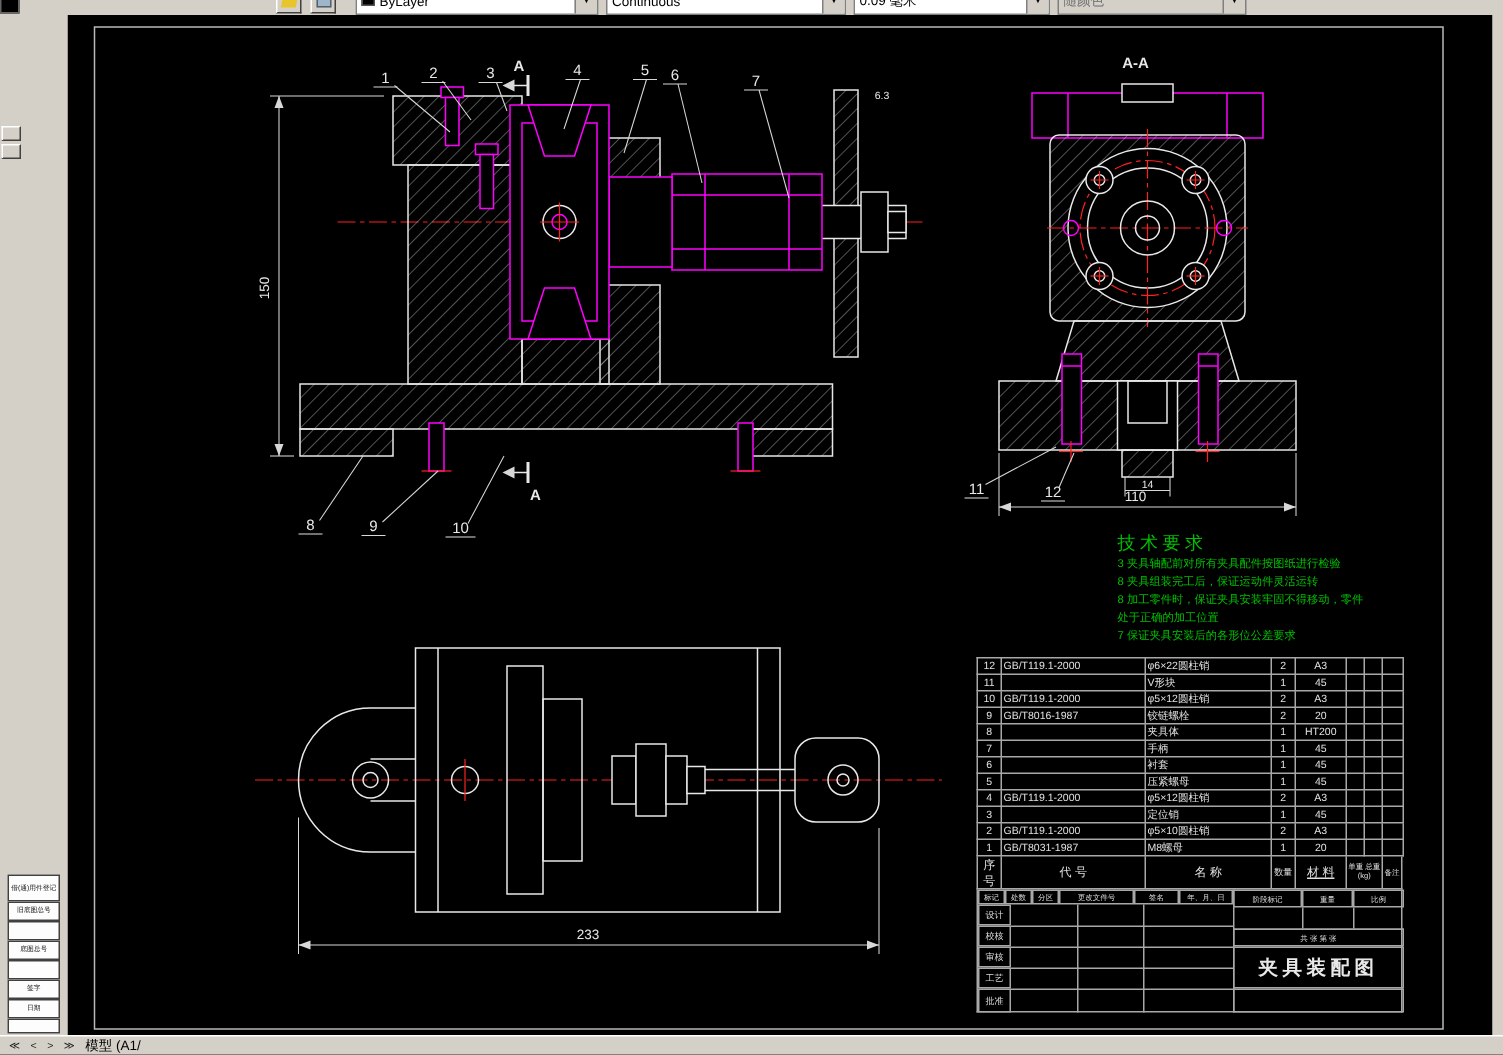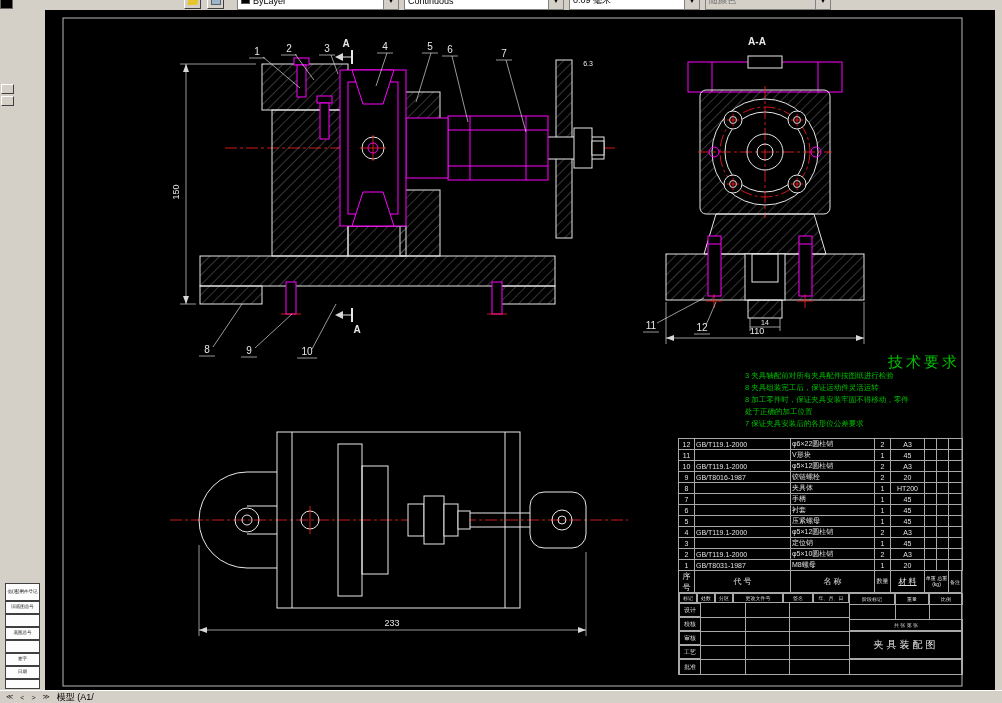--- a/index.html
+++ b/index.html
@@ -47,37 +47,37 @@
   .dl{stroke:#d8d8d8;stroke-width:0.7;fill:none;}
   .ar{fill:#d8d8d8;}
   text{fill:#e8e8e8;font-family:"Liberation Sans",sans-serif;}
   .co{font-size:10px;text-anchor:middle;}
   .dt{font-size:9px;text-anchor:middle;}
   .st{font-size:7px;text-anchor:middle;}
   .sa{font-size:10px;font-weight:bold;text-anchor:middle;}
 
   
   .tech{position:absolute;left:700px;top:346px;width:215px;color:#00c000;font-size:7.5px;line-height:12px;}
-  .tech-title{text-align:right;font-size:15px;letter-spacing:3px;margin-bottom:2px;}
-
-  
-  .bom-wrap{position:absolute;left:633px;top:428px;width:284px;height:248px;}
+  .tech-title{text-align:left;font-size:12px;letter-spacing:3px;margin-bottom:2px;}
+
+  
+  .bom-wrap{position:absolute;left:606px;top:428px;width:284px;height:248px;}
   table.bom{border-collapse:collapse;table-layout:fixed;width:284px;}
   table.bom td{border:1px solid #a8a8a8;height:11px;font-size:7px;color:#e0e0e0;padding:0 1px;overflow:hidden;white-space:nowrap;}
   td.c-no,td.c-qty{text-align:center;}
   td.c-name{color:#00c800;}
   td.c-mat{color:#00c800;text-align:center;}
   .bom-header{display:flex;height:22px;border:1px solid #a8a8a8;border-top:none;}
   .bh-cell{border-right:1px solid #a8a8a8;display:flex;align-items:center;justify-content:center;color:#e0e0e0;font-size:8px;text-align:center;overflow:hidden;}
   .bh-cell:last-child{border-right:none;}
   .bh-small{font-size:5px;line-height:1.1;flex-direction:column;}
   .titleblock{position:relative;width:284px;height:82px;border:1px solid #a8a8a8;border-top:none;color:#dcdcdc;}
   .tb-cell{position:absolute;border:1px solid #a8a8a8;font-size:5px;display:flex;align-items:center;justify-content:center;overflow:hidden;text-align:center;}
   .tb-cell.role{font-size:6px;}
-  .tb-cell.big{font-size:10px;letter-spacing:3px;color:#e8e8e8;}
+  .tb-cell.big{font-size:13px;letter-spacing:3px;color:#e8e8e8;font-weight:bold;}
   .tbl-line{position:absolute;background:#a8a8a8;}
 </style>
 </head>
 <body>
 
 <div class="toolbar-top">
   <div class="corner-swatch"></div>
   <div class="tb-icon i1" style="left:184px;">
       <div class="glyph"></div>
     </div>

